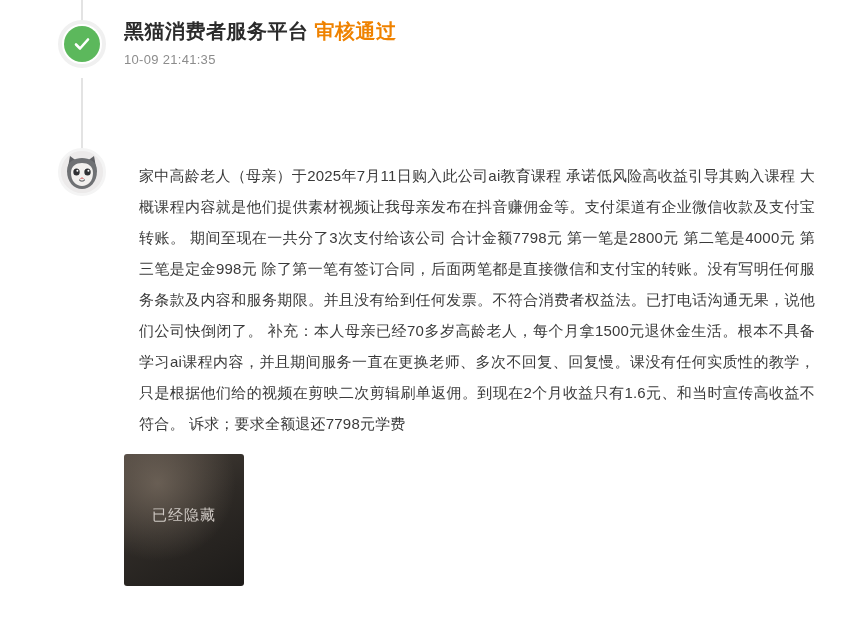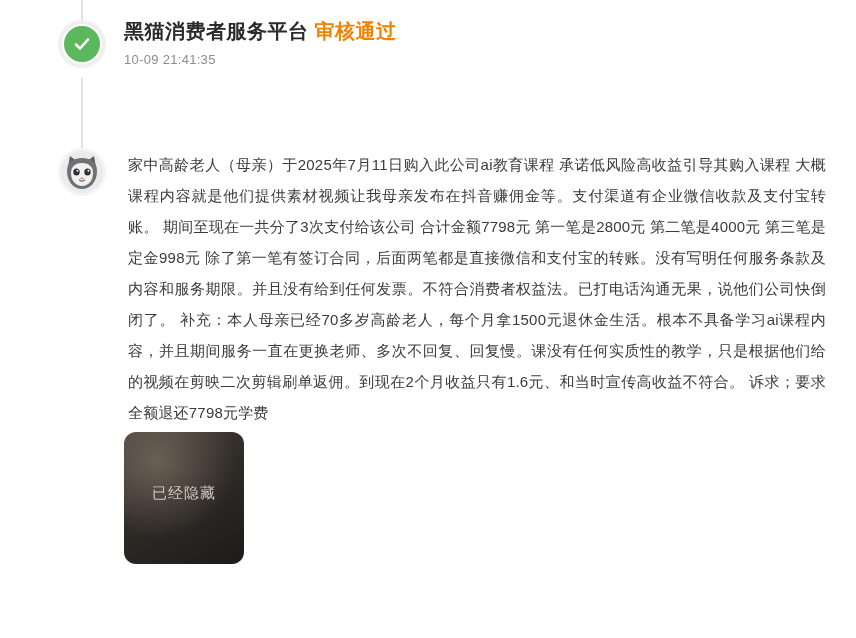--- a/index.html
+++ b/index.html
@@ -114,30 +114,30 @@
     color: #8c8c8c;
     margin: 0 0 14px 0;
     letter-spacing: 0.3px;
   }
 
   .body-text {
     font-size: 15px;
     line-height: 31px;
     color: #3a3a3a;
     text-align: justify;
-    margin: 4px;
+    margin: 15px;
     max-width: 706px;
     letter-spacing: 0.2px;
   }
 
   .attachment {
     margin-top: 2px;
     width: 120px;
     height: 132px;
-    border-radius: 12px;
+    border-radius: 3px;
     background: #2f2b28;
     background-image:
       radial-gradient(circle at 28% 22%, rgba(120,108,96,0.75) 0%, rgba(60,54,48,0.0) 58%),
       linear-gradient(150deg, #4a423b 0%, #2e2a26 48%, #1d1b19 100%);
     position: relative;
     overflow: hidden;
     cursor: pointer;
   }
   .attachment .hidden-label {
     position: absolute;

